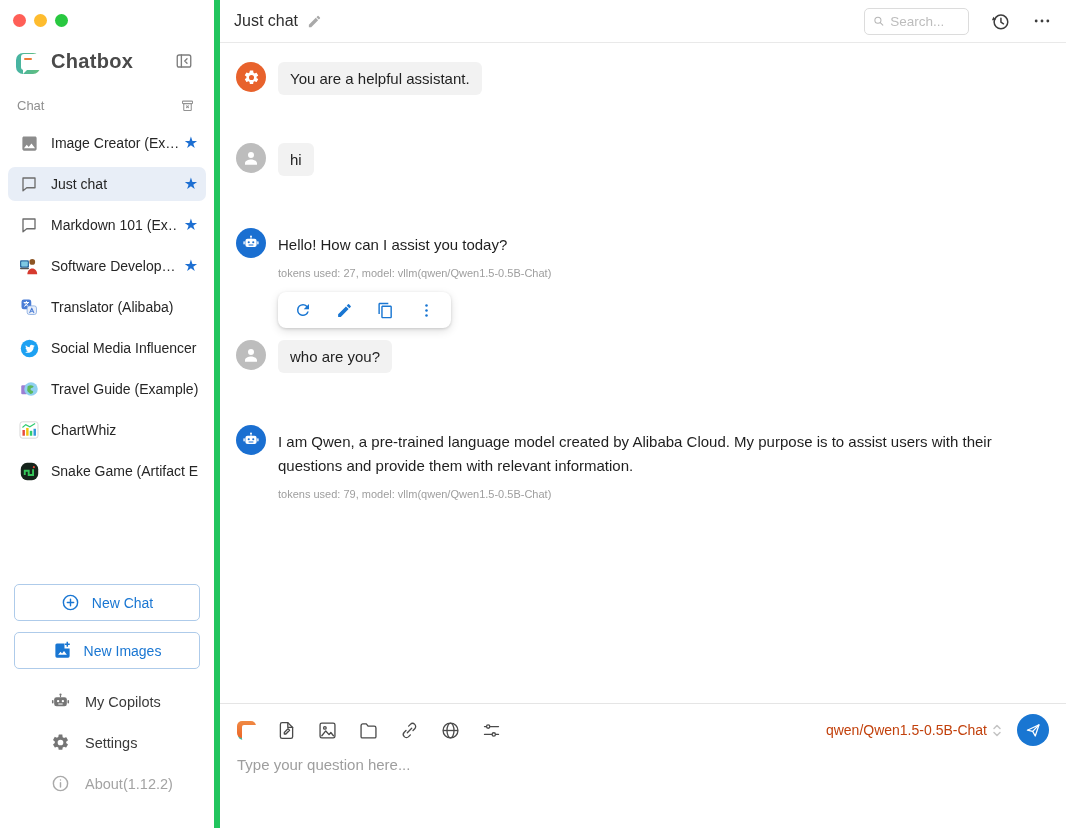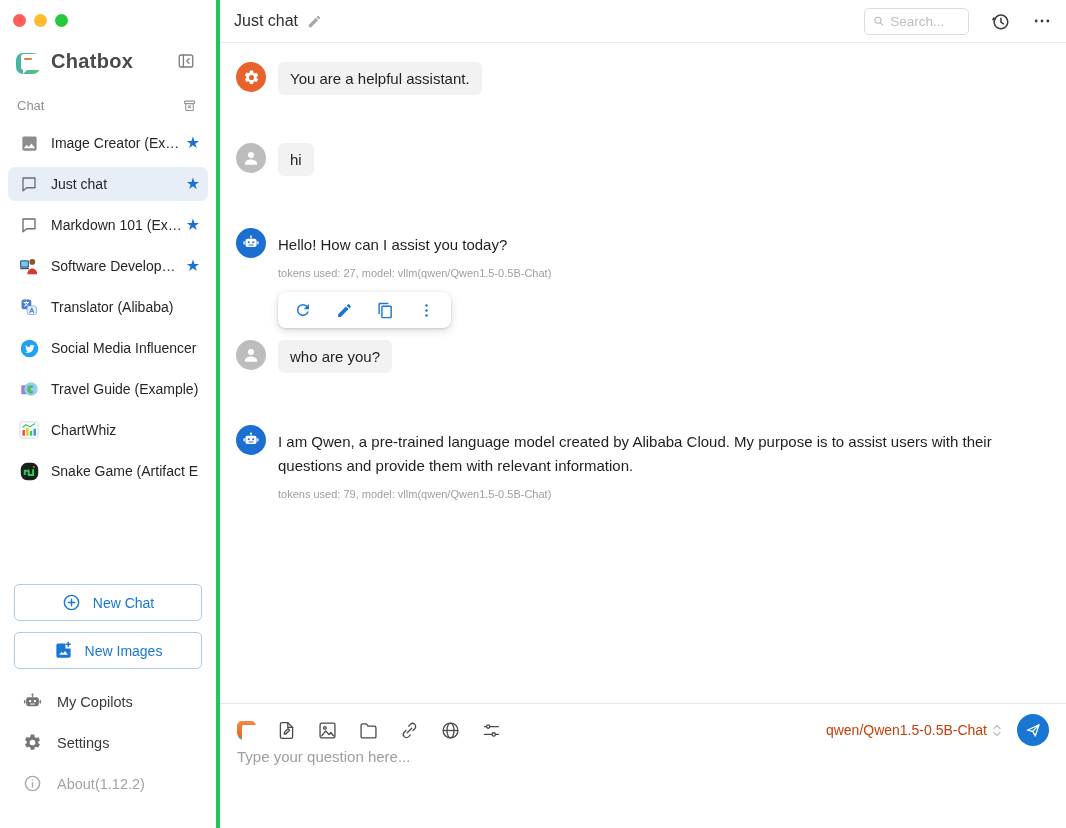--- a/index.html
+++ b/index.html
@@ -1,20 +1,20 @@
 <!DOCTYPE html>
 <html style="--accent: #1976d2; --star: #1d6fd2; --selected-item-bg: #e8eef7; --system-avatar: #e8622c; --assistant-avatar: #1a6fd1; --user-avatar: #bdbdbd; --bubble-bg: #f2f2f2; --traffic-red: #ff5f57; --traffic-yellow: #febc2e; --traffic-green: #28c840;"><head>
 <meta charset="utf-8">
 <style>
   * { margin:0; padding:0; box-sizing:border-box; }
   html,body { width:1066px; height:828px; background:#fff; font-family:"Liberation Sans", sans-serif; overflow:hidden; }
   .app { width:1066px; height:828px; display:flex; background:#fff; border-radius:10px 10px 0 0; overflow:hidden; }
 
   
-  .sidebar { width:220px; min-width:220px; border-right:4px solid #22c55e; display:flex; flex-direction:column; background:#fff; }
+  .sidebar { width:220px; min-width:220px; border-right:6px solid #22c55e; display:flex; flex-direction:column; background:#fff; }
   .traffic { display:flex; gap:8px; padding:14px 0 0 13px; }
   .tl { width:13px; height:13px; border-radius:50%; display:inline-block; cursor:pointer; }
   .tl.red { background:var(--traffic-red,#ff5f57); }
   .tl.yellow { background:var(--traffic-yellow,#febc2e); }
   .tl.green { background:var(--traffic-green,#28c840); }
 
   .logo-row { display:flex; align-items:center; margin:21px 21px 0 15px; }
   .app-logo { position:relative; width:26px; height:26px; flex:0 0 26px; }
   .app-logo .back { position:absolute; left:1px; right:1px; top:5px; bottom:0; border-radius:7px; background:linear-gradient(90deg,#45b3a4,#63bf7e); }
   .app-logo .front { position:absolute; inset:0 0 3px 0; border-radius:7px; background:linear-gradient(180deg,#f We,#f08a44,#eb6527); }
@@ -31,21 +31,21 @@
   .nav { margin-top:13px; padding:0 8px; }
   .nav-item { display:flex; align-items:center; height:34px; margin-bottom:7px; padding:0 8px 0 11px; border-radius:7px; cursor:pointer; }
   .nav-item.selected { background:var(--selected-item-bg,#e8eef7); }
   .ni-icon { width:20px; height:20px; display:flex; align-items:center; justify-content:center; flex:0 0 20px; }
   .ni-label { margin-left:12px; font-size:14px; color:#262626; white-space:nowrap; overflow:hidden; flex:1; }
   .star { color:var(--star,#1d6fd2); font-size:16px; margin-left:6px; line-height:1; }
 
   .sidebar-bottom { margin-top:auto; padding-bottom:24px; }
   .btn-outline { display:flex; align-items:center; justify-content:center; gap:12px; height:37px; width:calc(100% - 28px); margin:0 14px 11px; border:1px solid #aecbea; border-radius:5px; background:#fff; color:var(--accent,#1976d2); font-size:14px; font-family:inherit; cursor:pointer; }
   .menu-rows { margin-top:12px; }
-  .menu-row { display:flex; align-items:center; gap:15px; height:41px; padding-left:23px; font-size:14.5px; color:#3a3a3a; cursor:pointer; }
+  .menu-row { display:flex; align-items:center; gap:15px; height:41px; padding-left:23px; font-size:14.5px; color:#3a3a3a; cursor:pointer;margin-left:28px; }
   .menu-row.muted { color:#a3a3a3; }
 
   
   .main { flex:1; display:flex; flex-direction:column; min-width:0; }
   header { height:43px; min-height:43px; display:flex; align-items:center; justify-content:space-between; padding:0 14px; border-bottom:1px solid #e9e9e9; }
   .title-wrap { display:flex; align-items:center; gap:9px; }
   .page-title { font-size:16px; color:#2e2e2e; }
   .header-right { display:flex; align-items:center; gap:21px; }
   .search-box { display:flex; align-items:center; gap:6px; width:105px; height:27px; border:1px solid #dcdcdc; border-radius:5px; padding:0 8px; }
   .search-box input { border:none; outline:none; width:100%; font-size:13.5px; color:#333; background:transparent; font-family:inherit; }
@@ -70,21 +70,21 @@
   .composer { border-top:1px solid #e5e5e5; padding:11px 17px 0; height:125px; }
   .composer-row { display:flex; align-items:center; gap:20px; height:30px; }
   .mini-logo { position:relative; width:19px; height:19px; cursor:pointer; }
   .mini-logo .back { position:absolute; left:1px; right:1px; top:4px; bottom:0; border-radius:5px; background:linear-gradient(90deg,#45b3a4,#63bf7e); }
   .mini-logo .front { position:absolute; inset:0 0 2px 0; border-radius:5px; background:linear-gradient(180deg,#f08a44,#eb6527); }
   .mini-logo .bubble { position:absolute; left:4.5px; top:4.5px; width:10px; height:7px; background:#fff; border-radius:2px; }
   .composer-right { margin-left:auto; display:flex; align-items:center; }
   .model-label { font-size:14px; color:#c2410c; }
   .chevrons { display:flex; margin-left:4px; }
   .send-btn { width:32px; height:32px; border-radius:50%; background:var(--accent,#1976d2); border:none; display:flex; align-items:center; justify-content:center; cursor:pointer; margin-left:14px; }
-  .composer-input { margin-top:3px; width:100%; border:none; outline:none; font-size:15px; color:#333; font-family:inherit; }
+  .composer-input { margin-top:11px; width:100%; border:none; outline:none; font-size:15px; color:#333; font-family:inherit; }
   .composer-input::placeholder { color:#9e9e9e; }
 </style>
 </head>
 <body>
 
 <div class="app">
 
   <aside class="sidebar">
     <div class="traffic">
       <span class="tl red"></span>

